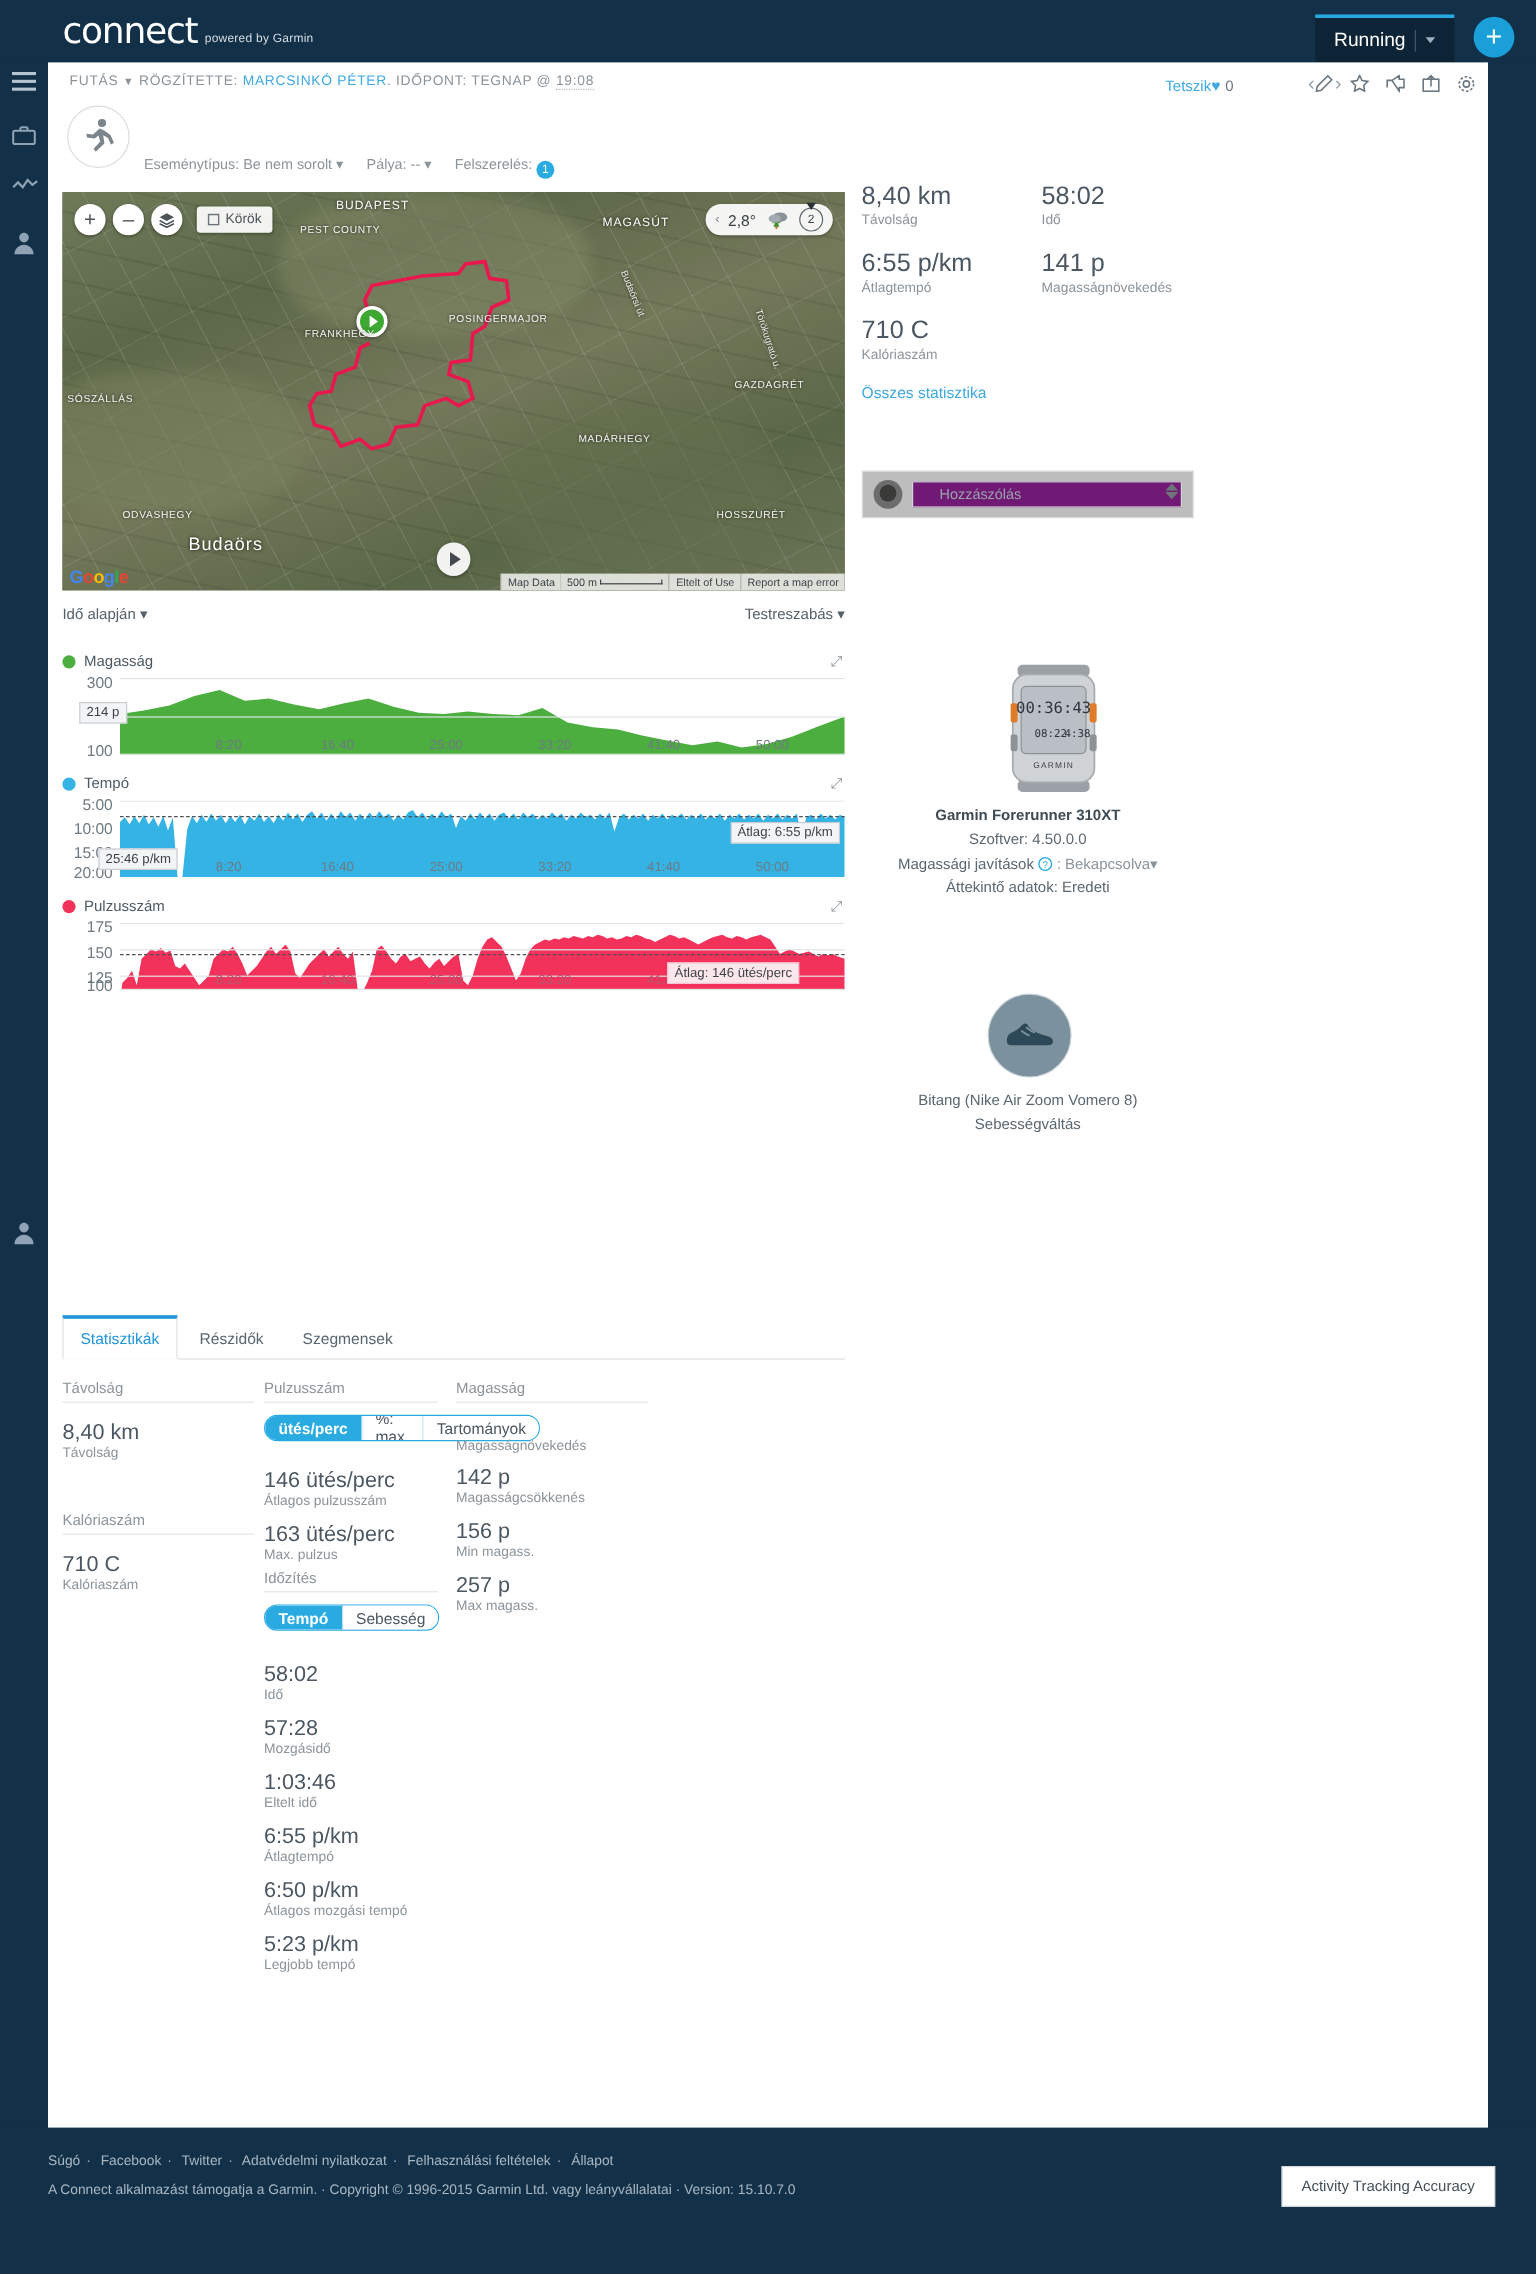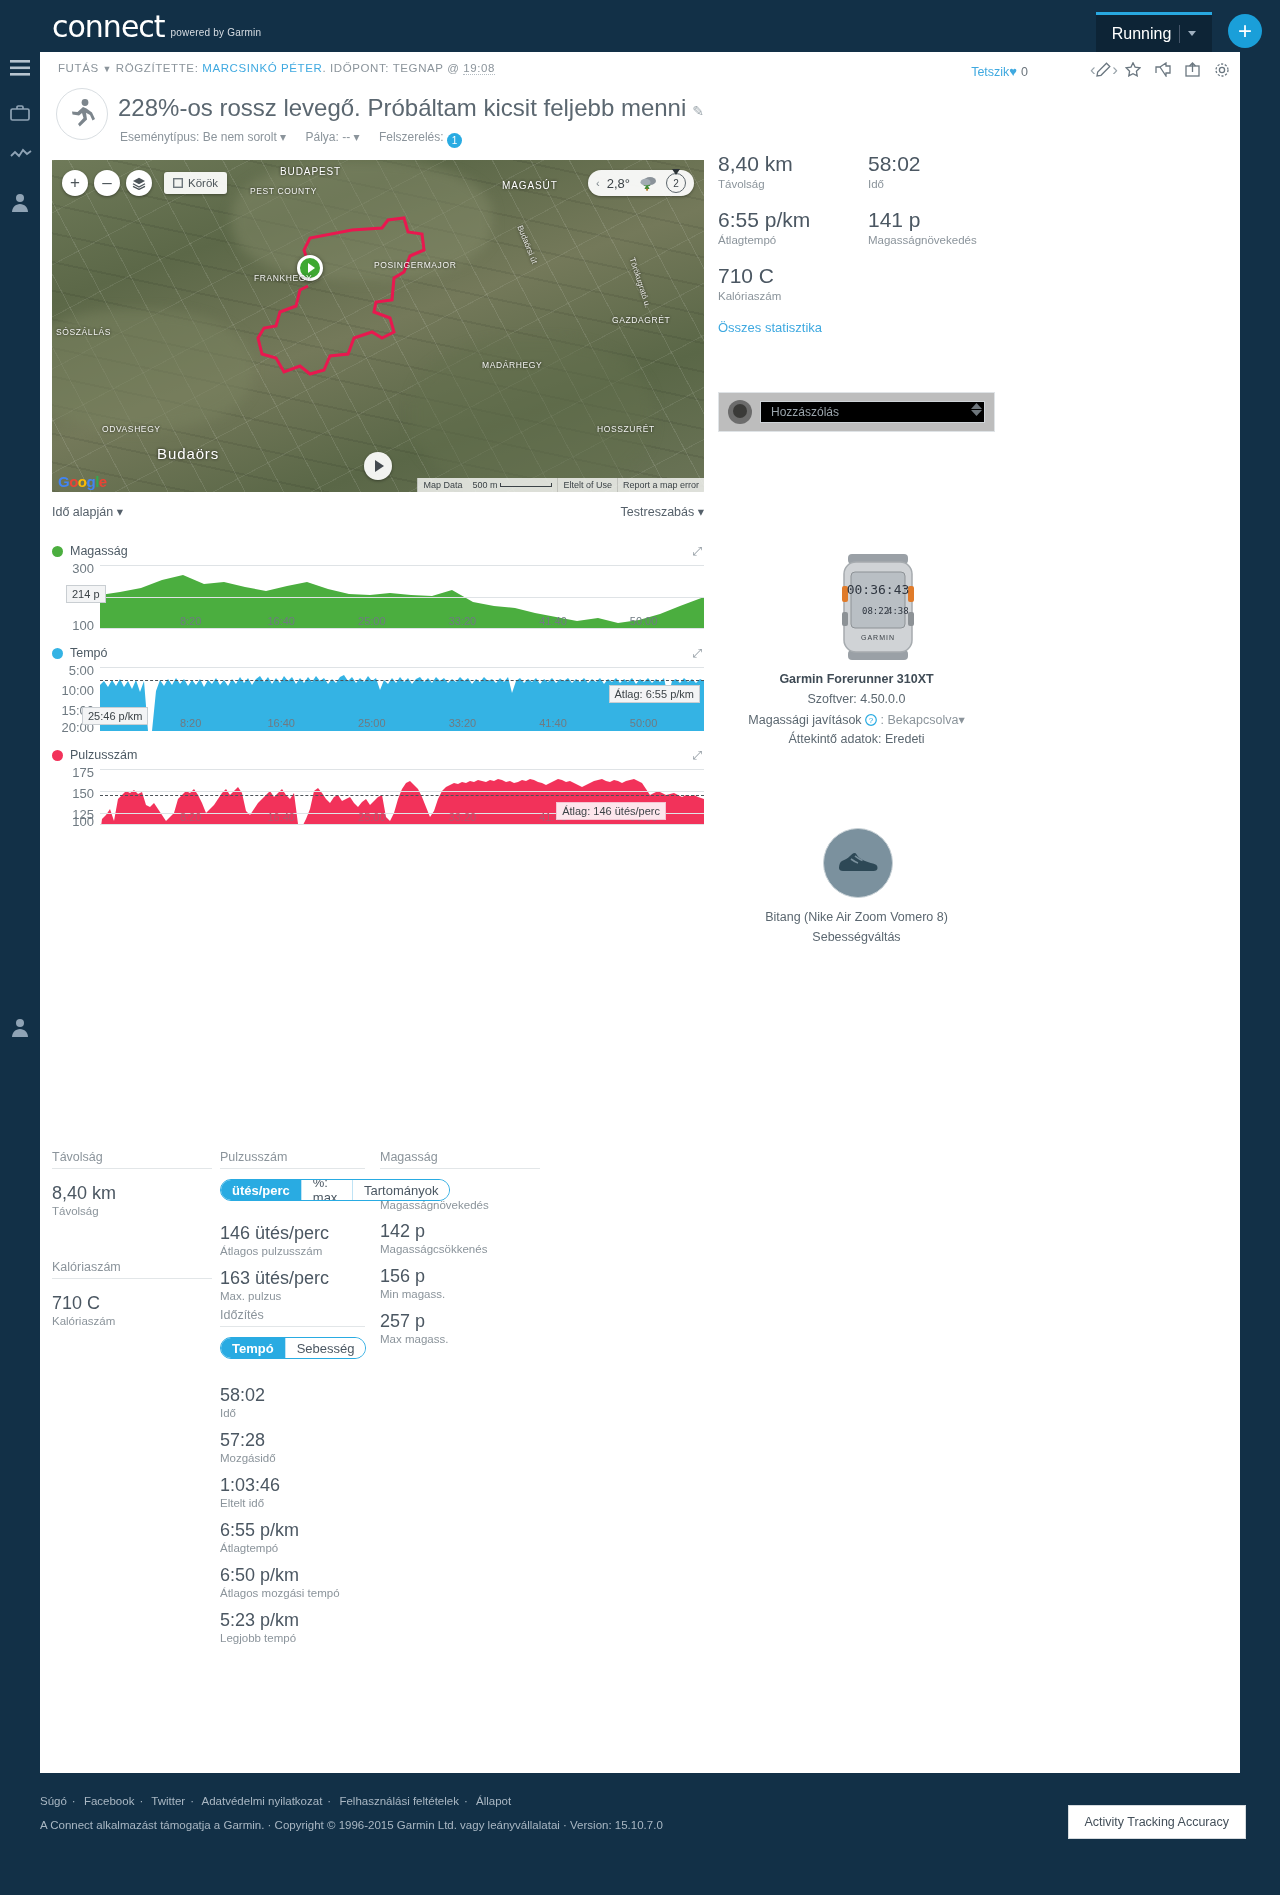--- a/index.html
+++ b/index.html
@@ -192,22 +192,22 @@
     border: 1px solid #dfe3e6;
   }
   .comment-ta {
     margin: 9px; height: 52px; border: 1px solid #d4d9dd; background: #fff;
     font-size: 12.5px; color: #9aa4ab; padding: 7px 8px;
   }
   .comment-row { background: #bdbdbd; padding: 7px 9px; display: flex; align-items: center; gap: 8px; }
   .c-avatar { width: 24px; height: 24px; border-radius: 50%; background: #6c6c6c; overflow:hidden; position:relative;}
   .c-avatar::after{content:"";position:absolute;left:5px;top:4px;width:14px;height:14px;border-radius:50%;background:#3a3a38;}
   .c-input {
-    flex: 1; height: 22px; background: #000000; border: 1px solid #cfd4d8; display: flex;
-    align-items: center; padding: 0 10px; font-size: 12px; color: #9aa4ab; position: relative;
+    flex: 1; height: 22px; background: #701a75; border: 1px solid #cfd4d8; display: flex;
+    align-items: center; padding: 0 22px; font-size: 12px; color: #9aa4ab; position: relative;
   }
   .spin { position: absolute; right: 2px; top: 1px; display: flex; flex-direction: column; gap: 1px; color:#6e767c;}
   .device-img {
     position: absolute; left: 802px; top: 500px; width: 72px; height: 110px;
   }
   .dev-txt { position: absolute; left: 678px; width: 277px; text-align: center; font-size: 12.5px; color: #5b6770; }
   .shoe-circle {
     position: absolute; left: 783px; top: 776px; width: 70px; height: 70px; border-radius: 50%;
     background: #7b919e; border: 1px solid #c8d1d6; display: flex; align-items: center; justify-content: center;
   }
@@ -320,23 +320,20 @@
           <circle cx="8" cy="8" r="6" fill="none" stroke="#6b7780" stroke-width="1.3" stroke-dasharray="2.2 1.6"></circle>
         </svg>
       </span>
   </div>
 
   <div class="act-avatar">
     <svg width="30" height="32" viewBox="0 0 30 32">
       <circle cx="18" cy="4.5" r="3.4" fill="#7c858c"></circle>
       <path d="M16 9 L10.5 14 L5 13.5 L5.5 16.5 L12 17.5 L15 15 L16.5 20 L11 26 L12.8 28.5 L20 21.5 L19 14.8 L23 17 L25.5 22.5 L28 21 L25 14.5 L19.5 10.5 Z" fill="#7c858c"></path>
     </svg>
-  </div>
-  <div class="act-title">
-    <span>228%-os rossz levegő. Próbáltam kicsit feljebb menni</span><span class="pen">✎</span>
   </div>
   <div class="act-sub">
     <span class="grp">
       <span>Eseménytípus:</span>
       <span>Be nem sorolt</span> ▾
     </span>
     <span class="grp">
       <span>Pálya:</span>
       <span>--</span> ▾
     </span>
@@ -513,20 +510,25 @@
         <span class="xlab" style="left:30%;bottom:2px;color:#b5566d;">16:40</span>
         <span class="xlab" style="left:45%;bottom:2px;color:#b5566d;">25:00</span>
         <span class="xlab" style="left:60%;bottom:2px;color:#b5566d;">33:20</span>
         <span class="xlab" style="left:75%;bottom:2px;color:#b5566d;">41:40</span>
         <span class="xlab" style="left:90%;bottom:2px;color:#b5566d;">50:00</span>
         <div class="tip pink" style="right:38px;top:33px;">Átlag: 146 ütés/perc</div>
       </div>
     </div>
   </div>
 
+  <div class="tabs">
+    <span class="tab active">Statisztikák</span>
+    <span class="tab">Részidők</span>
+    <span class="tab">Szegmensek</span>
+  </div>
 
   <div style="position:absolute;left:12px;top:1098px;width:160px;">
     <div class="sec-head">Távolság</div>
     <div style="margin-top:14px;">
       <div class="stat-val">8,40 km</div>
       <div class="stat-lab">Távolság</div>
     </div>
   </div>
   <div style="position:absolute;left:12px;top:1208px;width:160px;">
     <div class="sec-head">Kalóriaszám</div>

